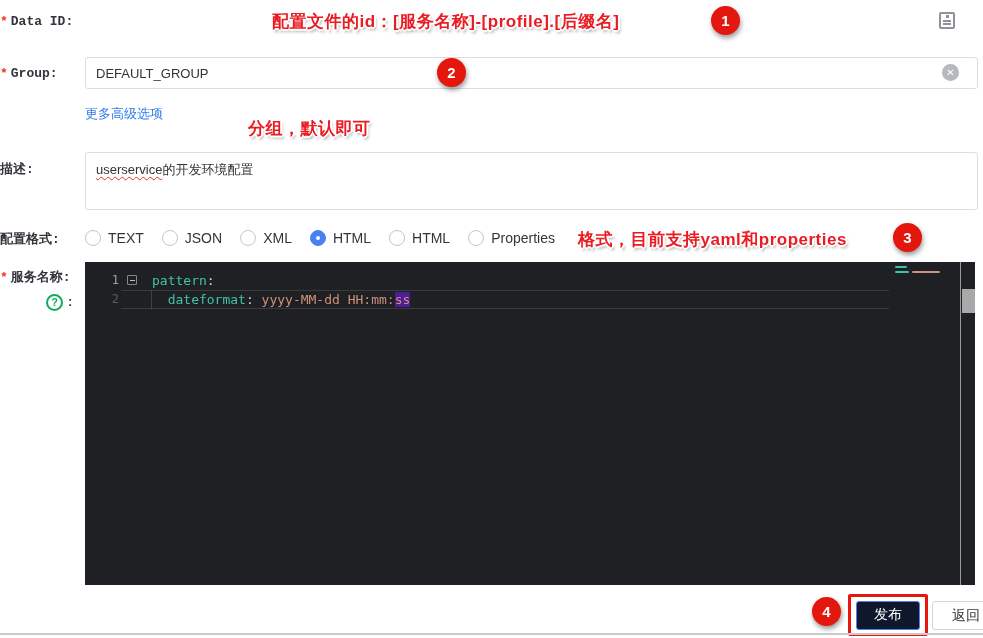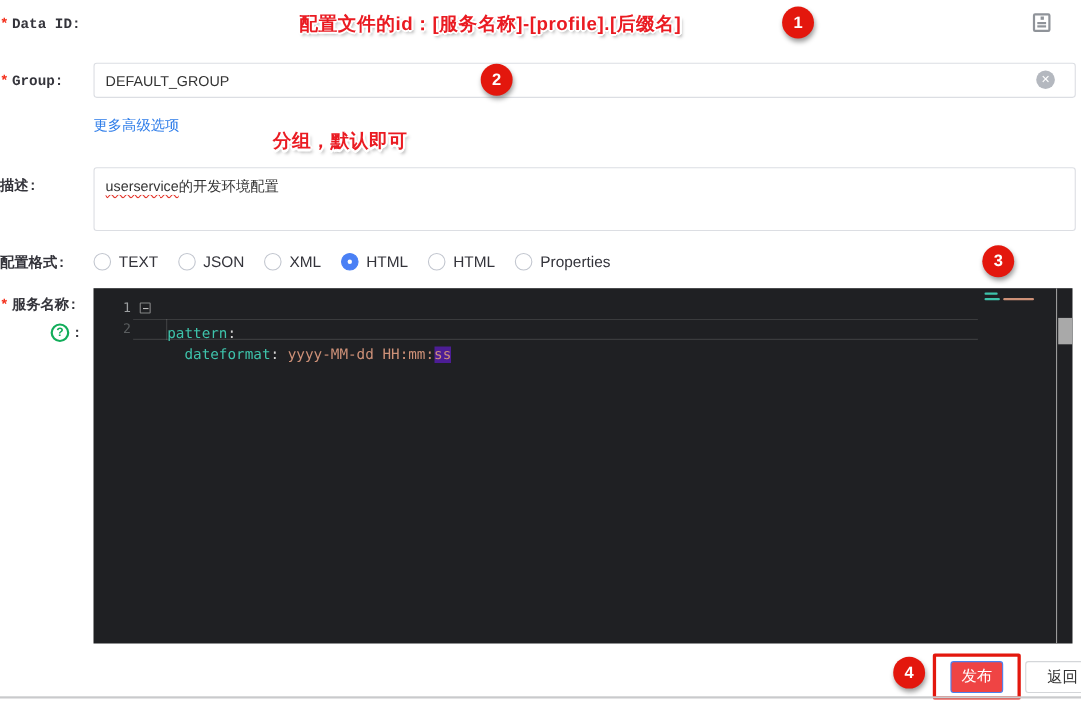--- a/index.html
+++ b/index.html
@@ -198,21 +198,20 @@
     left: 1.5px; top: 3.5px;
     width: 5px; height: 1px;
     background: #bdbdbd;
   }
   .code-line {
     position: absolute;
     left: 67px;
     height: 19px;
     line-height: 19px;
     white-space: pre;
-    margin-top: 23px;
   }
   .code-line.l1 { top: 9px; }
   .code-line.l2 { top: 28px; }
   .tok-key { color: #3ec3ab; }
   .tok-punct { color: #d4d4d4; }
   .tok-val { color: #ce9178; }
   .tok-val.sel { background: #4c1d95; }
   .cur-line {
     position: absolute;
     left: 36px; top: 28px;
@@ -287,22 +286,22 @@
     position: absolute;
     left: 848px; top: 594px;
     width: 80px; height: 42px;
     border: 3px solid #e3170d;
     border-radius: 2px;
     display: flex;
     align-items: center;
     justify-content: center;
   }
   .btn-publish {
-    width: 48px; height: 29px;
-    background: #ef4444;
+    width: 64px; height: 29px;
+    background: #0f172a;
     border: 1px solid #4a80f0;
     border-radius: 3px;
     color: #fff;
     font-family: Liberation Sans, sans-serif;
     font-size: 14px;
     cursor: pointer;
   }
   .btn-back {
     position: absolute;
     left: 932px; top: 601px;
@@ -386,20 +385,21 @@
     </div>
     <div class="editor-scrollbar">
         <div class="thumb"></div>
       </div>
   </div>
 
   <div class="annotation ann-1">配置文件的id：[服务名称]-[profile].[后缀名]</div>
   <div class="badge badge-1">1</div>
   <div class="annotation ann-2">分组，默认即可</div>
   <div class="badge badge-2">2</div>
+  <div class="annotation ann-3">格式，目前支持yaml和properties</div>
   <div class="badge badge-3">3</div>
   <div class="badge badge-4">4</div>
 
   <div class="publish-outline">
     <button class="btn-publish">发布</button>
   </div>
   <button class="btn-back">返回</button>
 
   <div class="bottom-divider"></div>
 

